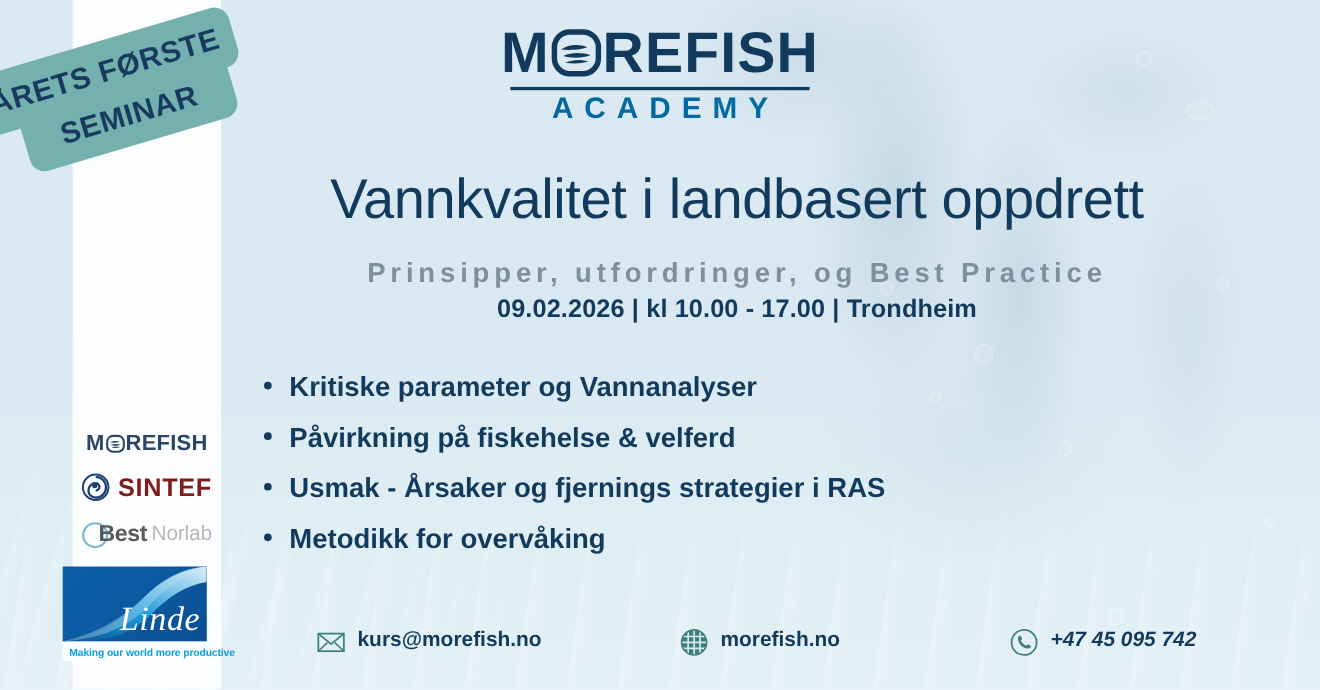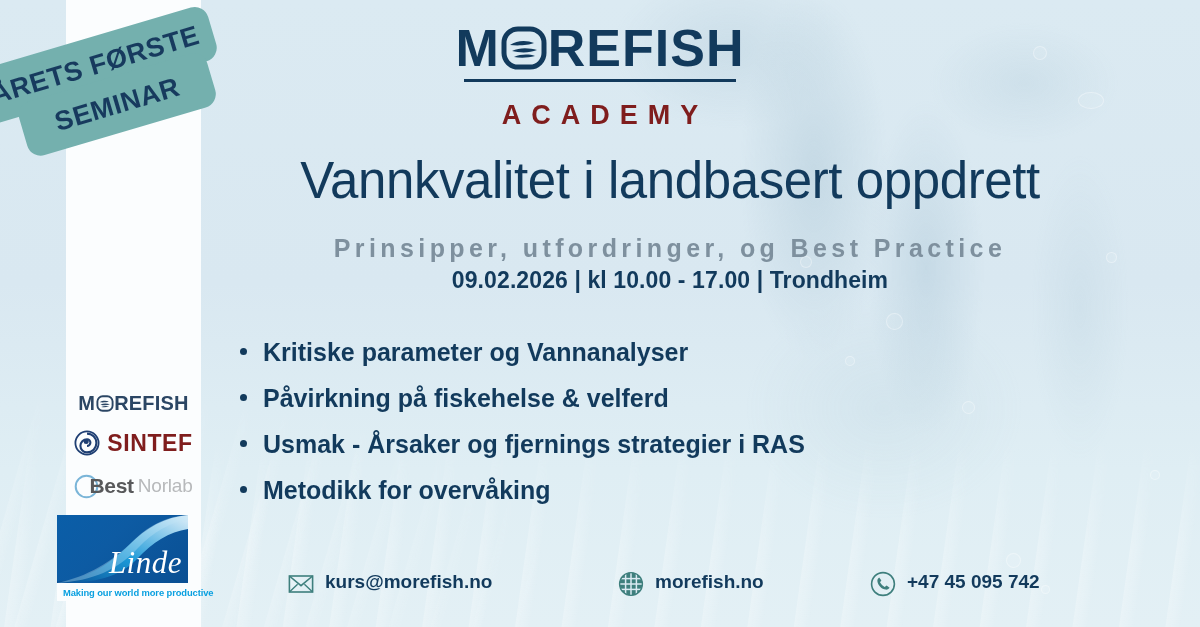--- a/index.html
+++ b/index.html
@@ -124,24 +124,24 @@
     width: 46px; height: 50px;
     margin: 0 1px;
     display: inline-flex; align-items: center; justify-content: center;
   }
   .brand-rule {
     width: 272px; height: 3px;
     background: #123a5c;
     margin-top: 5px;
   }
   .brand-sub {
-    margin-top: 18px;
+    margin-top: 1px;
     font-size: 27px; font-weight: 700;
     letter-spacing: 10px;
-    color: #7f1d1d;
+    color: #0369a1;
     padding-left: 10px;
   }
 
   
   .title {
     position: absolute;
     left: 200px; right: 60px; top: 153px;
     text-align: center;
     font-size: 51px;
     font-weight: 400;
@@ -259,21 +259,21 @@
   .footer { position: absolute; left: 0; right: 0; bottom: 22px; height: 34px; }
   .f-item {
     position: absolute;
     display: flex; gap: 11px;
     color: #123a5c;
     font-size: 19px;
     font-weight: 700;
   }
   .f-email { left: 288px; }
   .f-web   { left: 618px; }
-  .f-phone { left: 870px; }
+  .f-phone { left: 918px; font-style: italic; }
   .f-item .ico { width: 26px; height: 26px; flex: 0 0 auto; display: block; }
 </style>
 </head>
 <body>
 
 <div class="poster">
 
   <div class="bg-base"></div>
   <div class="bg-splash"></div>
   <div class="bg-streaks"></div>

